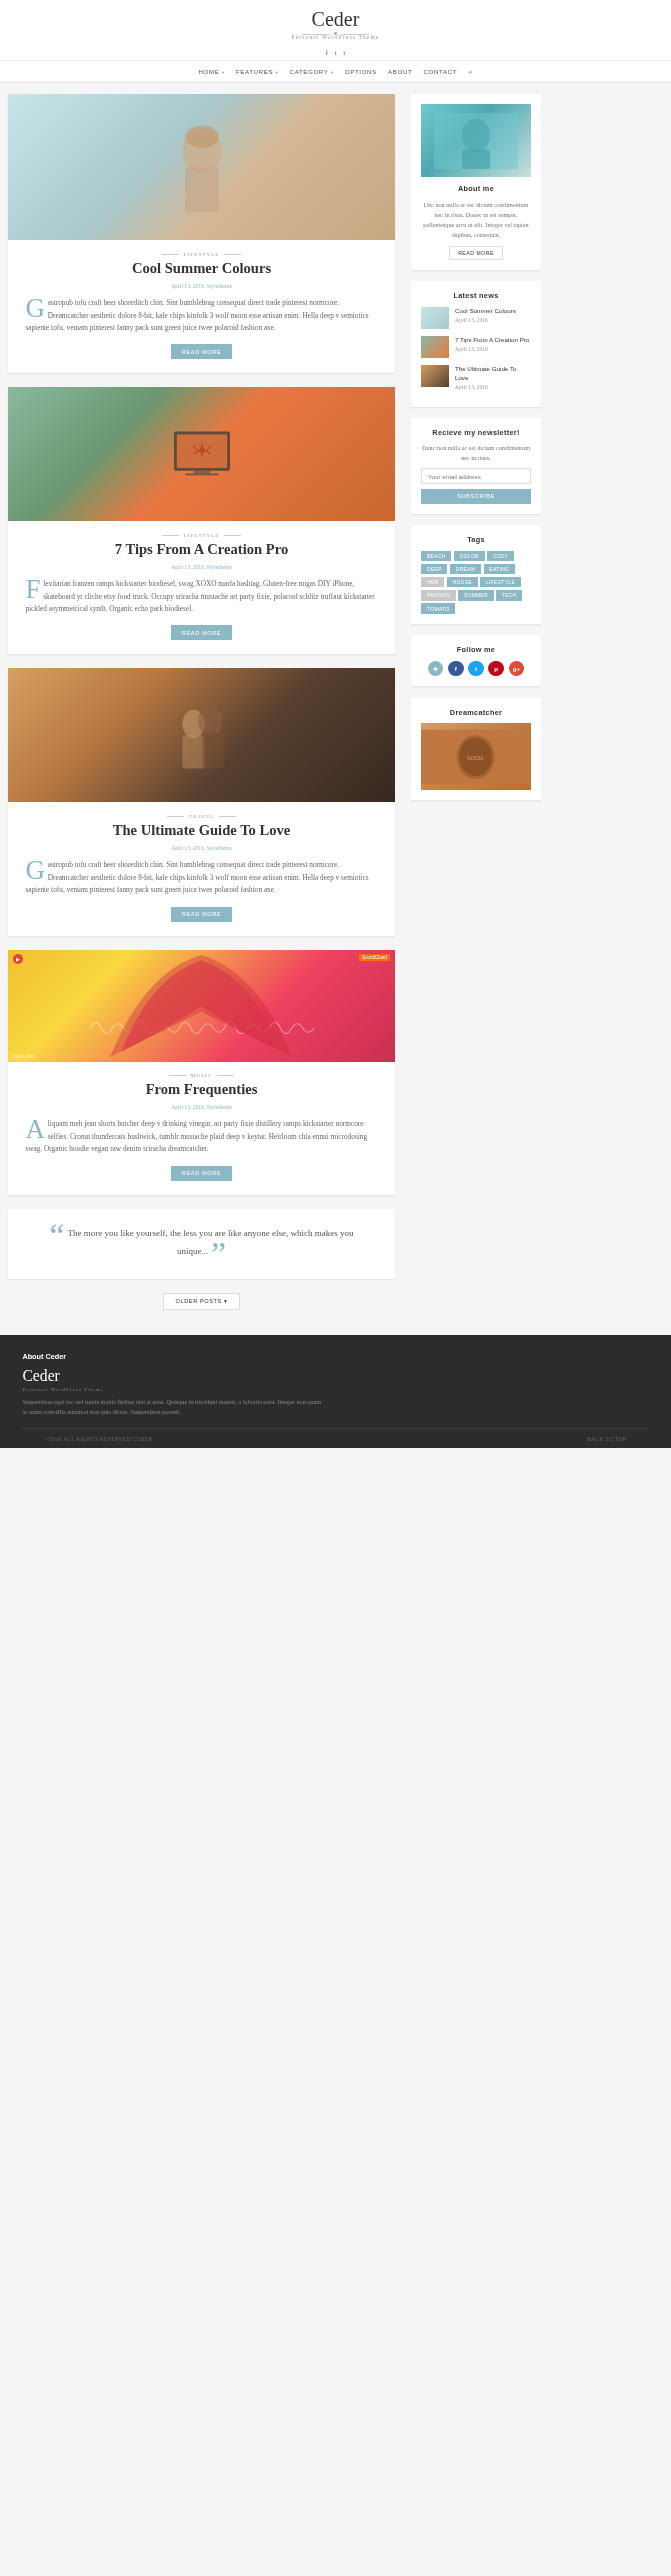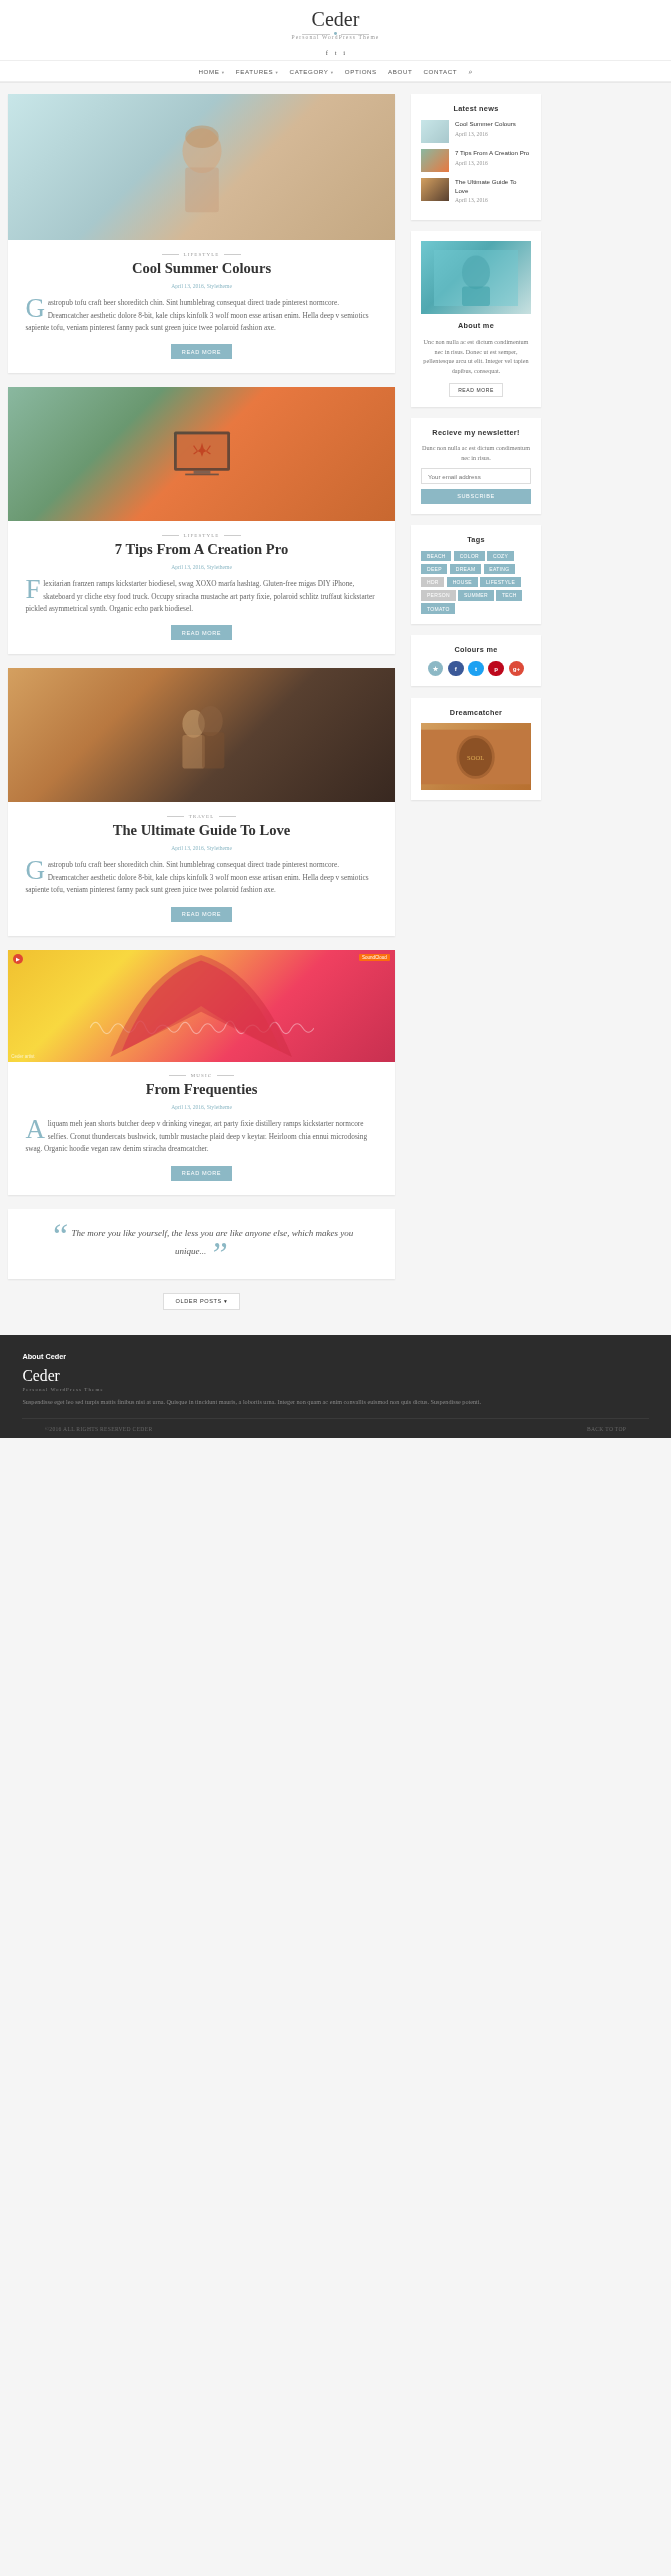--- a/index.html
+++ b/index.html
@@ -88,31 +88,31 @@
     .follow-icon.fb { background: #3b5998; }
     .follow-icon.tw { background: #1da1f2; }
     .follow-icon.pi { background: #bd081c; }
     .follow-icon.gp { background: #dd4b39; }
 
     
     .ad-box { width: 100%; height: 67px; background: linear-gradient(135deg, #d4a060 0%, #c08040 50%, #b87030 100%); display: flex; align-items: center; justify-content: center; overflow: hidden; position: relative; }
 
     
     .quote-section { background: #fff; margin-bottom: 14px; padding: 17px 28px; text-align: center; box-shadow: 0 0.6px 1.7px rgba(0,0,0,0.08); }
-    .quote-text { font-size: 9px; color: #555; font-style: italic; line-height: 1.6; }
+    .quote-text { font-size: 9px; color: #555; line-height: 1.6; }
     .quote-mark-open { color: #8cb8c5; font-size: 34px; line-height: 0.5; vertical-align: -11.2px; margin-right: 2.8px; }
     .quote-mark-close { color: #8cb8c5; font-size: 34px; line-height: 0.5; vertical-align: -11.2px; margin-left: 2.8px; }
 
     
     .older-posts-wrap { text-align: center; margin-bottom: 14px; }
     .btn-older-posts { background: #fff; color: #333; border: 0.6px solid #ddd; padding: 4.5px 11.2px; font-size: 5.6px; letter-spacing: 0.6px; text-transform: uppercase; cursor: pointer; font-family: Arial, sans-serif; }
 
     
     .site-footer { background: #2c2c2c; color: #aaa; padding: 17px 22.4px 0; }
-    .footer-grid { display: grid; grid-template-columns: 1fr; gap: 22.4px; max-width: 672px; margin: 0 auto; padding-bottom: 11.2px; }
+    .footer-grid { display: grid; grid-template-columns: 1fr 1fr; gap: 22.4px; max-width: 672px; margin: 0 auto; padding-bottom: 11.2px; }
     .footer-title { color: #fff; font-size: 7.3px; font-family: Arial, sans-serif; font-weight: bold; margin-bottom: 5.6px; }
     .footer-logo { font-family: 'Brush Script MT', cursive; font-size: 15.7px; color: #fff; margin-bottom: 2.8px; }
     .footer-logo-sub { font-size: 5px; color: #888; letter-spacing: 1.1px; }
     .footer-text { font-size: 6.2px; color: #888; line-height: 1.6; margin-top: 4.5px; }
     .footer-newsletter-input { width: 100%; background: #3a3a3a; border: 0.6px solid #555; color: #aaa; padding: 3.9px 5.6px; font-size: 6.2px; margin-bottom: 4.5px; outline: none; }
     .footer-newsletter-btn { background: #8cb8c5; color: #fff; border: none; width: 100%; padding: 4.5px; font-size: 5.6px; letter-spacing: 0.6px; text-transform: uppercase; cursor: pointer; }
     .footer-bottom { border-top: 0.6px solid #3a3a3a; padding: 6.7px 22.4px; display: flex; justify-content: space-between; align-items: center; max-width: 672px; margin: 0 auto; }
     .footer-copyright { font-size: 5.6px; color: #666; letter-spacing: 0.3px; }
     .footer-back-top { font-size: 5.6px; color: #666; letter-spacing: 0.3px; cursor: pointer; }
 
@@ -272,20 +272,33 @@
         <button class="btn-older-posts">
           <span>OLDER POSTS</span> <span>▾</span>
         </button>
       </div>
 
     </main>
 
     <aside class="sidebar">
 
       <div class="widget">
+        <div class="about-me-img">
+          <svg width="84" height="56" viewBox="0 0 150 100">
+            <rect width="150" height="100" fill="#70c8d0" opacity="0.5"></rect>
+            <ellipse cx="75" cy="40" rx="25" ry="30" fill="#50a8b0" opacity="0.7"></ellipse>
+            <rect x="50" y="65" width="50" height="35" rx="5" fill="#40a0a8" opacity="0.6"></rect>
+          </svg>
+        </div>
+        <div class="widget-title">About me</div>
+        <p class="about-me-text">Unc non nulla ac est dictum condimentum nec in risus. Donec ut est semper, pellentesque arcu ut elit. Integer vel tapien dapibus, consequat.</p>
+        <button class="btn-read-more-sm">READ MORE</button>
+      </div>
+
+      <div class="widget">
         <div class="widget-title">Latest news</div>
 
         <div class="news-item">
           <div class="news-thumb news-thumb-1"></div>
           <div class="news-info">
             <div class="news-title">Cool Summer Colours</div>
             <div class="news-date">April 13, 2016</div>
           </div>
         </div>
 
@@ -297,33 +310,20 @@
           </div>
         </div>
 
         <div class="news-item">
           <div class="news-thumb news-thumb-3"></div>
           <div class="news-info">
             <div class="news-title">The Ultimate Guide To Love</div>
             <div class="news-date">April 13, 2016</div>
           </div>
         </div>
-      </div>
-
-      <div class="widget">
-        <div class="about-me-img">
-          <svg width="84" height="56" viewBox="0 0 150 100">
-            <rect width="150" height="100" fill="#70c8d0" opacity="0.5"></rect>
-            <ellipse cx="75" cy="40" rx="25" ry="30" fill="#50a8b0" opacity="0.7"></ellipse>
-            <rect x="50" y="65" width="50" height="35" rx="5" fill="#40a0a8" opacity="0.6"></rect>
-          </svg>
-        </div>
-        <div class="widget-title">About me</div>
-        <p class="about-me-text">Unc non nulla ac est dictum condimentum nec in risus. Donec ut est semper, pellentesque arcu ut elit. Integer vel tapien dapibus, consequat.</p>
-        <button class="btn-read-more-sm">READ MORE</button>
       </div>
 
       <div class="widget">
         <div class="widget-title">Recieve my newsletter!</div>
         <p class="newsletter-text">Dunc non nulla ac est dictum condimentum nec in risus.</p>
         <input class="newsletter-input" type="email" placeholder="Your email address" style="">
         <button class="btn-subscribe">SUBSCRIBE</button>
       </div>
 
       <div class="widget">
@@ -340,21 +340,21 @@
           <span class="tag">LIFESTYLE</span>
           <span class="tag alt">PERSON</span>
           <span class="tag">SUMMER</span>
           <span class="tag">TECH</span>
           <span class="tag">TOMATO</span>
         </div>
       </div>
 
 
       <div class="widget">
-        <div class="widget-title">Colours me</div>
+        <div class="widget-title">Follow me</div>
         <div class="follow-icons">
           <div class="follow-icon rss">★</div>
           <div class="follow-icon fb">f</div>
           <div class="follow-icon tw">t</div>
           <div class="follow-icon pi">p</div>
           <div class="follow-icon gp">g+</div>
         </div>
       </div>
 
       <div class="widget">

